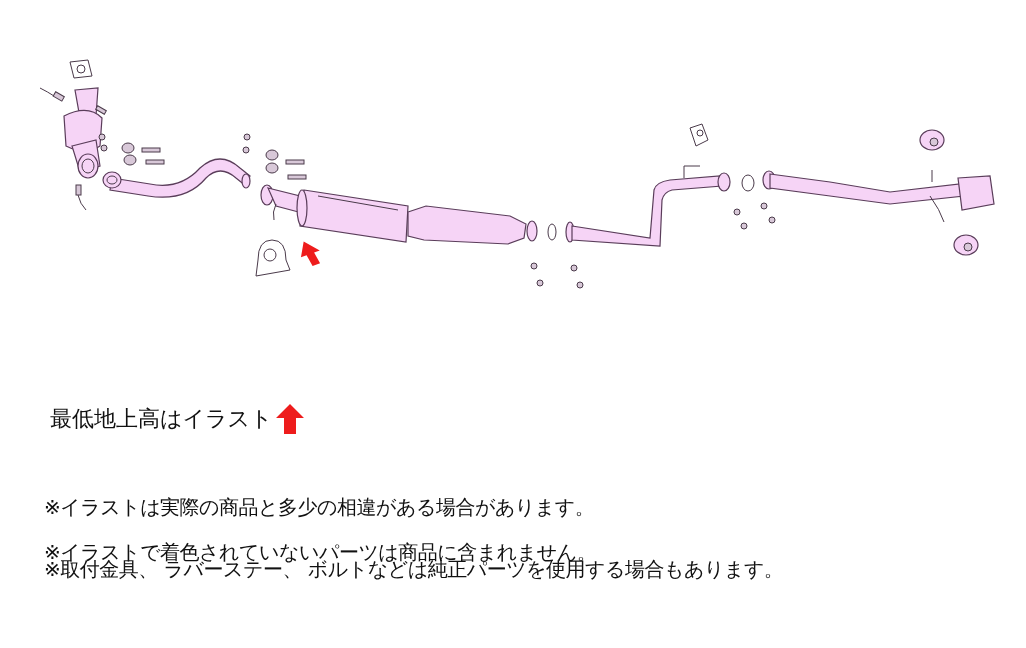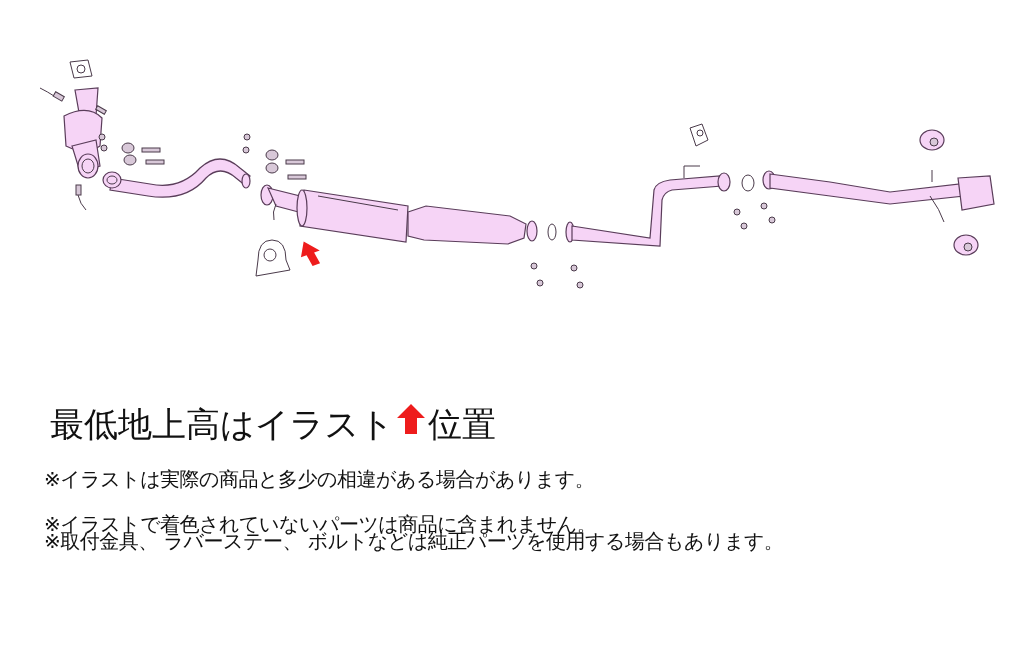--- a/index.html
+++ b/index.html
@@ -1,26 +1,26 @@
 <!DOCTYPE html>
 <html><head>
   <meta charset="utf-8">
   <style>
     html, body { margin: 0; padding: 0; background: #ffffff; }
     body { width: 1026px; height: 648px; position: relative; overflow: hidden; font-family: "DejaVu Sans", sans-serif; }
     #diagram { position: absolute; left: 0; top: 0; width: 1026px; height: 320px; }
     .caption-title {
-      position: absolute; left: 50px; top: 402px; font-size: 34px; color: #111;
+      position: absolute; left: 50px; top: 402px; font-size: 22px; color: #111;
       letter-spacing: 0px; white-space: nowrap; font-family: "DejaVu Sans", sans-serif;
-      display: flex; align-items: flex-start;
+      display: flex; align-items: center;
     }
     .caption-title .arrow { display: inline-block; width: 30px; height: 34px; margin: 0 2px; }
     .note {
       position: absolute; left: 44px; font-size: 20px; color: #111; white-space: nowrap;
-      font-family: "DejaVu Sans", sans-serif; letter-spacing: -0.5px;
+      font-family: "DejaVu Sans", sans-serif; letter-spacing: -0.5px; margin-top: 28px;
     }
     .note1 { top: 466px; }
     .note2 { top: 511px; }
     .note3 { top: 528px; }
   </style>
 </head>
 <body>
 
 <svg id="diagram" viewBox="0 0 1026 320" xmlns="http://www.w3.org/2000/svg">
   <defs>
@@ -136,18 +136,17 @@
   <g>
     <path fill="#ee1c1c" d="M308 240 L320 254 L314 254 L316 266 L308 266 L306 254 L300 254 Z" transform="rotate(-20 310 253)"></path>
   </g>
 </svg>
 
 <div class="caption-title">
   <span>最低地上高はイラスト</span>
   <svg class="arrow" viewBox="0 0 30 34">
     <path fill="#ee1c1c" d="M15 2 L29 16 L21 16 L21 32 L9 32 L9 16 L1 16 Z"></path>
   </svg>
-  <span>位置</span>
 </div>
 
 <div class="note note1">※イラストは実際の商品と多少の相違がある場合があります。</div>
 <div class="note note2">※イラストで着色されていないパーツは商品に含まれません。</div>
 <div class="note note3">※取付金具、 ラバーステー、 ボルトなどは純正パーツを使用する場合もあります。</div>
 
 </body></html>

